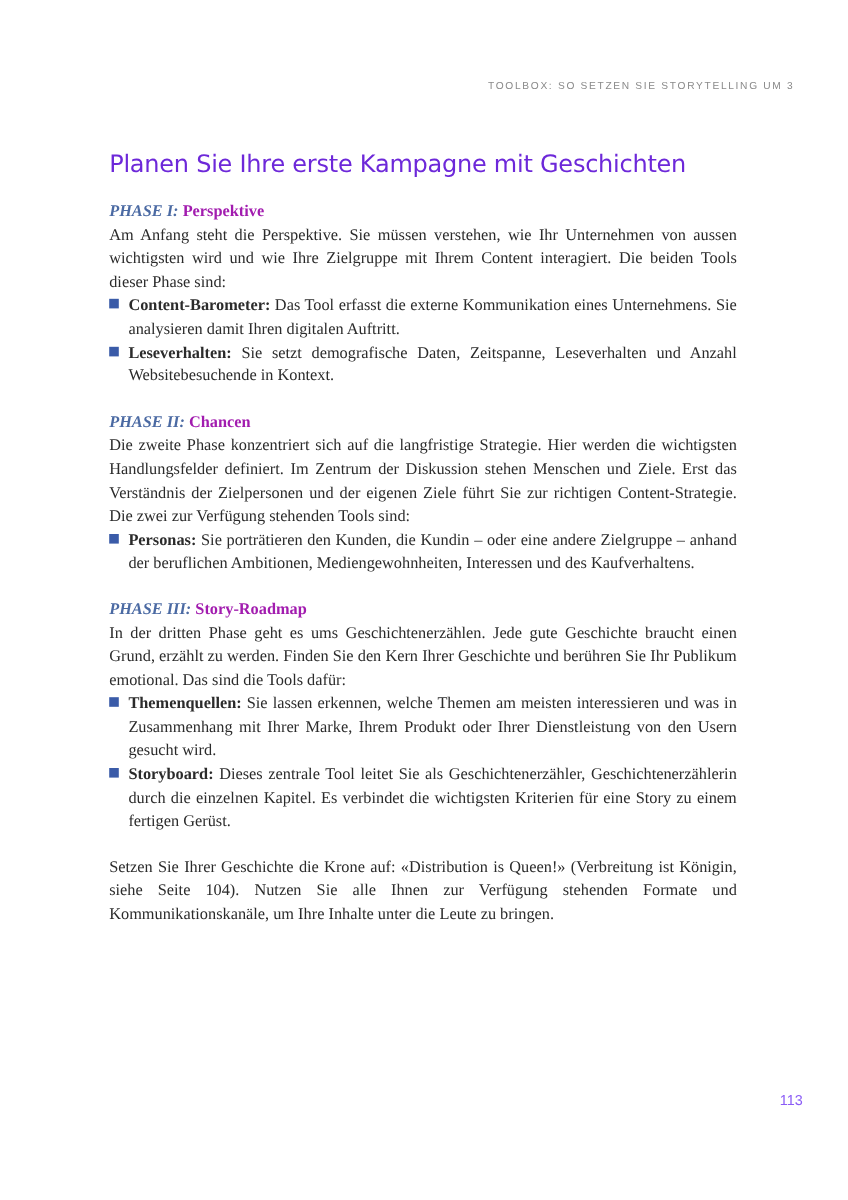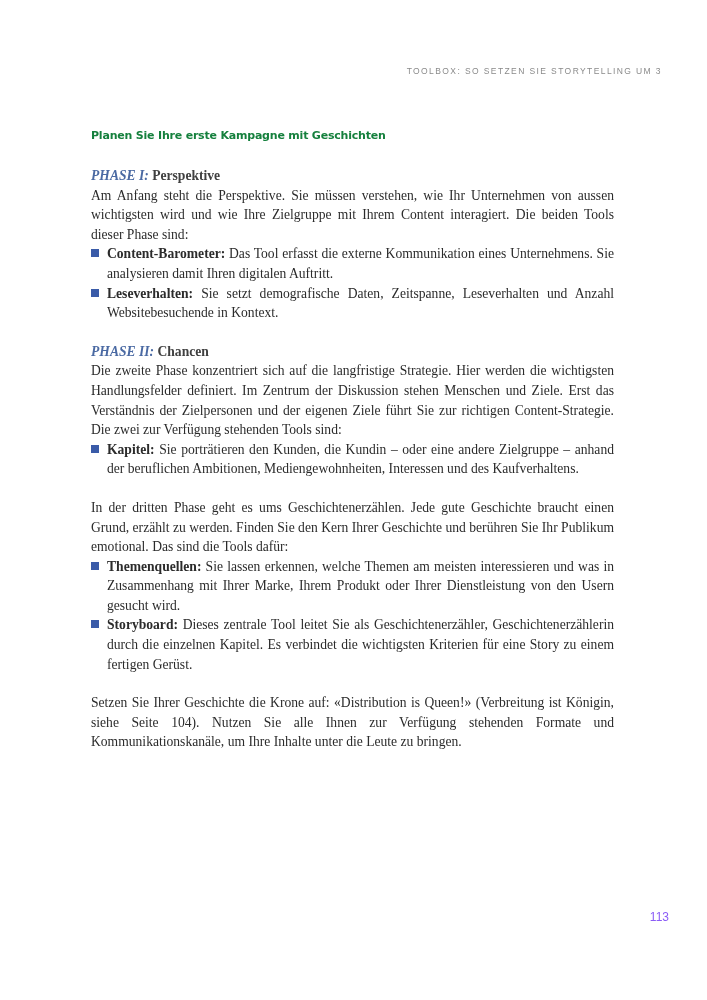--- a/index.html
+++ b/index.html
@@ -14,29 +14,29 @@
       font-family: "Liberation Sans", sans-serif;
       font-size: 12px; color: #8b5cf6;
     }
     .content {
       position: absolute; left: 91px; top: 126px; width: 523px;
       font-family: "Liberation Serif", serif;
       font-size: 13.6px; line-height: 19.6px; color: #2b2b2b;
     }
     .title {
       font-family: "DejaVu Sans", sans-serif;
-      font-weight: bold; font-size: 11px; color: #15803d;
+      font-weight: normal; font-size: 20px; color: #6d28d9;
       letter-spacing: -0.2px; margin: 0 0 20px 0; line-height: 20px;
     }
     p { margin: 0; text-align: justify; }
     .intro { margin-bottom: 19px; }
     .phase { margin-bottom: 19px; }
     .phase-heading { font-weight: bold; line-height: 19.6px; }
     .phase-label { color: #4b6aa3; font-style: italic; }
-    .phase-name { color: #404040; }
+    .phase-name { color: #a21caf; }
     ul { list-style: none; margin: 0; padding: 0; }
     li { position: relative; padding-left: 16px; text-align: justify; }
     .bullet {
       position: absolute; left: 0; top: 5px; width: 8px; height: 8px;
       background: #3a5ba8;
     }
     .term { font-weight: bold; }
   </style>
 </head>
 <body>
@@ -66,26 +66,30 @@
 
   <section class="phase">
     <div class="phase-heading">
       <span class="phase-label">PHASE II:</span>
       <span class="phase-name">Chancen</span>
     </div>
     <p>Die zweite Phase konzentriert sich auf die langfristige Strategie. Hier werden die wichtigsten Handlungsfelder definiert. Im Zentrum der Diskussion stehen Menschen und Ziele. Erst das Verständnis der Zielpersonen und der eigenen Ziele führt Sie zur richtigen Content-Strategie. Die zwei zur Verfügung stehenden Tools sind:</p>
     <ul>
       <li>
         <span class="bullet"></span>
-        <span class="term">Kapitel:</span><span> Sie porträtieren den Kunden, die Kundin – oder eine andere Zielgruppe – anhand der beruflichen Ambitionen, Mediengewohnheiten, Interessen und des Kaufverhaltens.</span>
+        <span class="term">Personas:</span><span> Sie porträtieren den Kunden, die Kundin – oder eine andere Zielgruppe – anhand der beruflichen Ambitionen, Mediengewohnheiten, Interessen und des Kaufverhaltens.</span>
       </li>
     </ul>
   </section>
 
   <section class="phase">
+    <div class="phase-heading">
+      <span class="phase-label">PHASE III:</span>
+      <span class="phase-name">Story-Roadmap</span>
+    </div>
     <p>In der dritten Phase geht es ums Geschichtenerzählen. Jede gute Geschichte braucht einen Grund, erzählt zu werden. Finden Sie den Kern Ihrer Geschichte und berühren Sie Ihr Publikum emotional. Das sind die Tools dafür:</p>
     <ul>
       <li>
         <span class="bullet"></span>
         <span class="term">Themenquellen:</span><span> Sie lassen erkennen, welche Themen am meisten interessieren und was in Zusammenhang mit Ihrer Marke, Ihrem Produkt oder Ihrer Dienstleistung von den Usern gesucht wird.</span>
       </li>
       <li>
         <span class="bullet"></span>
         <span class="term">Storyboard:</span><span> Dieses zentrale Tool leitet Sie als Geschichtenerzähler, Geschichtenerzählerin durch die einzelnen Kapitel. Es verbindet die wichtigsten Kriterien für eine Story zu einem fertigen Gerüst.</span>
       </li>

